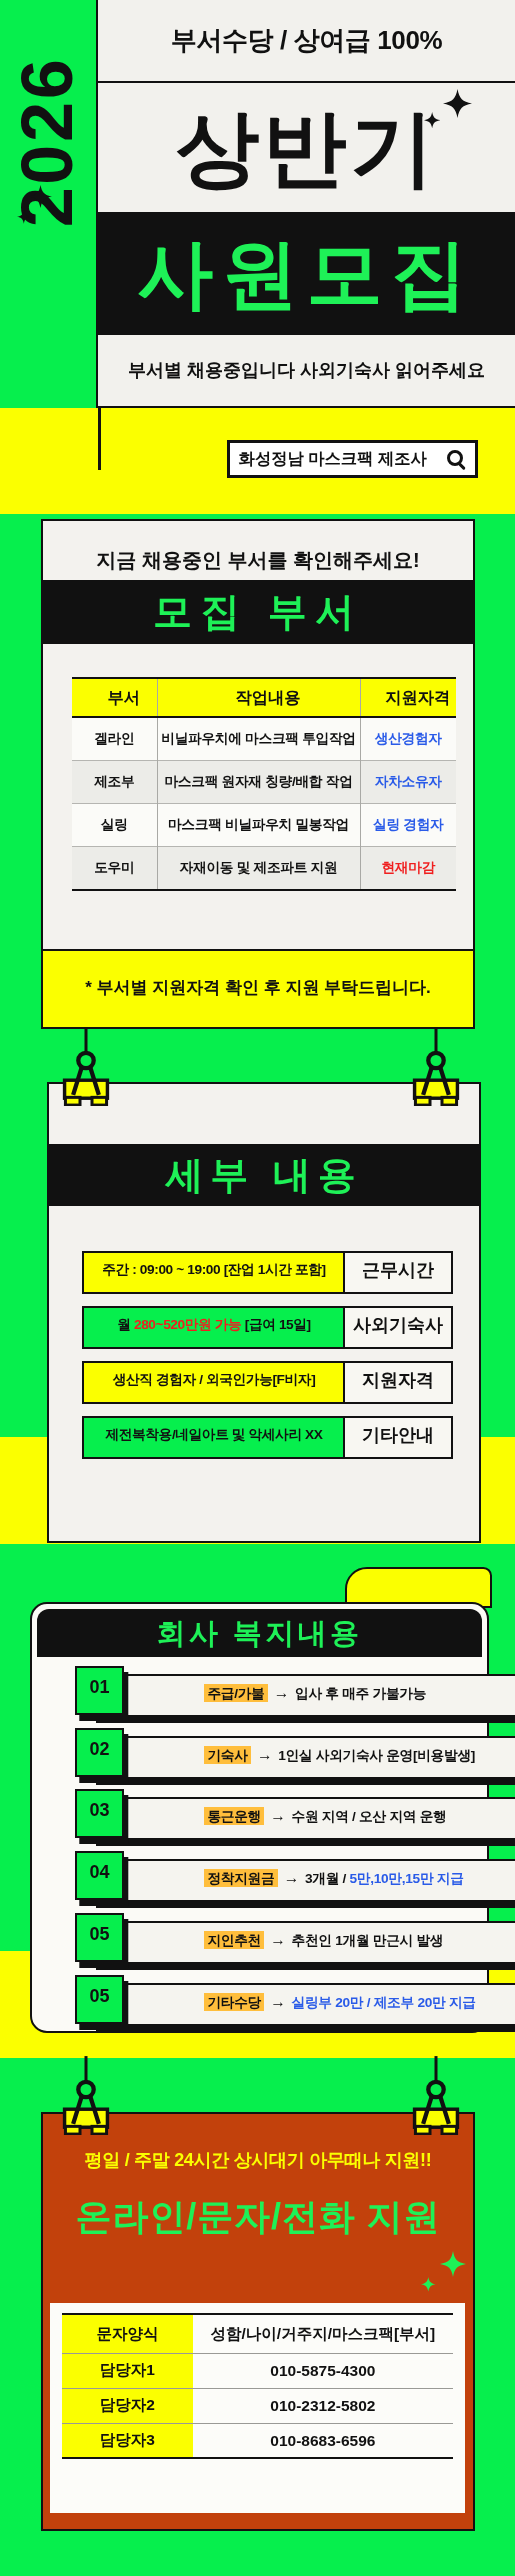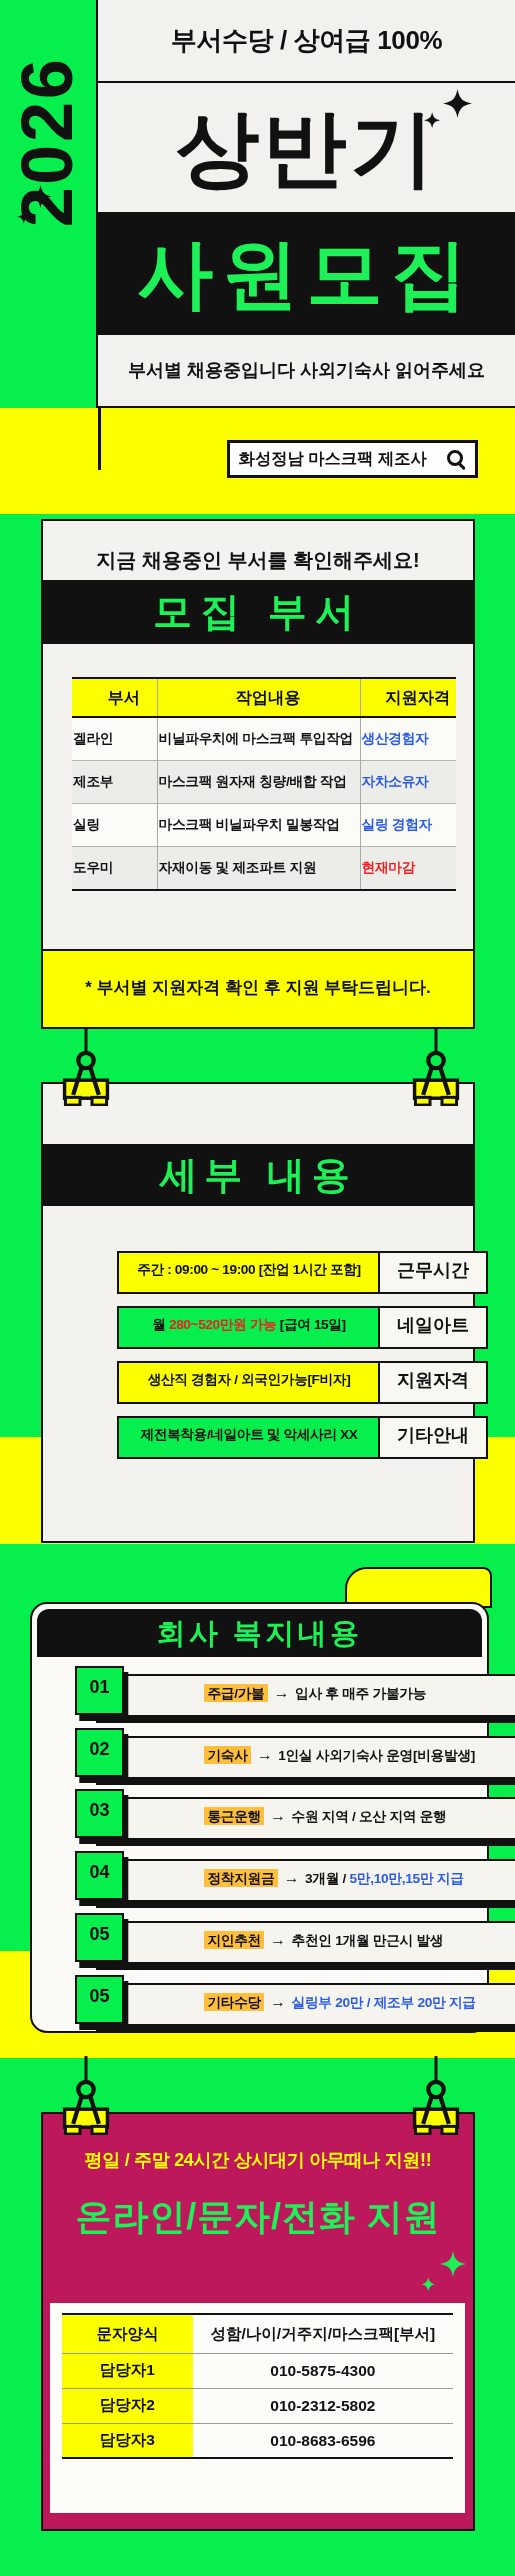--- a/index.html
+++ b/index.html
@@ -37,34 +37,34 @@
   .card{background:#F3F2EE;border:2.6px solid #111;}
   .cardBand{position:absolute;left:0;right:0;background:#111;text-align:center;color:#1EF157;}
 
   
   .card1{left:41px;top:519px;width:434px;height:510px;}
   .card1 .title{position:absolute;top:26px;left:0;right:0;text-align:center;font-size:20px;}
   .card1 .cardBand{top:59px;height:64px;line-height:64px;font-size:39px;letter-spacing:8.6px;}
   table.t1{position:absolute;left:29px;top:156px;width:384px;border-collapse:collapse;table-layout:fixed;
     border-top:2.6px solid #111;border-bottom:2.6px solid #111;font-size:13.7px;}
   table.t1 th{background:#FBFF00;height:35px;border-bottom:2.1px solid #111;font-size:16.3px;padding-left:20px;}
-  table.t1 td{height:40px;letter-spacing:-0.3px;}
+  table.t1 td{height:40px;text-align:center;letter-spacing:-0.3px;}
   table.t1 td,table.t1 th{border-left:1.3px solid #A9A9A5;}
   table.t1 td:first-child,table.t1 th:first-child{border-left:none;}
   table.t1 tbody tr{border-top:1.3px solid #B5B5B1;}
   table.t1 tbody tr:first-child{border-top:none;}
   table.t1 tr.alt{background:#ECECE8;}
   table.t1 tr.norm{background:#FBFBF8;}
   .qual-open{color:#2A5BE8;}
   .qual-closed{color:#F01F1F;}
   .card1 .note{position:absolute;left:0;right:0;bottom:0;height:76px;background:#FBFF00;
     border-top:2.6px solid #111;text-align:center;line-height:74px;font-size:17px;}
 
   
-  .card2{left:41px;top:1082px;width:434px;height:461px;padding-left:41px;}
+  .card2{left:47px;top:1082px;width:434px;height:461px;}
   .card2 .cardBand{top:60px;height:62px;line-height:62px;font-size:38px;letter-spacing:6.9px;}
   .d-row{position:absolute;height:39px;}
   .d-val{position:absolute;left:33px;width:260px;height:39px;border:2.6px solid #111;
     text-align:center;line-height:34px;font-size:13.7px;letter-spacing:-0.4px;white-space:nowrap;}
   .d-val.yel{background:#FBFF00;}
   .d-val.grn{background:#06EF4D;}
   .d-lab{position:absolute;left:294px;width:106px;height:39px;border:2.6px solid #111;background:#F8F7F2;
     text-align:center;line-height:34px;font-size:18px;}
   .red{color:#F01F1F;}
   .blue{color:#2A5BE8;}
@@ -76,21 +76,21 @@
   .fbody .cardBand{left:5.2px;right:5.2px;top:5.2px;height:48px;line-height:48px;font-size:29px;letter-spacing:3.4px;border-radius:12px 12px 0 0;}
   .b-row{position:absolute;left:0;width:100%;height:52px;}
   .b-box{position:absolute;left:58px;top:7.7px;width:359px;height:39px;background:#F5F4EF;border:2.6px solid #111;
     box-shadow:6px 6px 0 0 #111;line-height:34px;padding-left:76px;font-size:13.7px;white-space:nowrap;letter-spacing:-0.3px;}
   .b-badge{position:absolute;left:43px;top:0;width:45px;height:45px;background:#06EF4D;border:2.6px solid #111;
     box-shadow:4.3px 6px 0 0 #111;text-align:center;line-height:39px;font-size:18px;}
   .kw{background:#FFBE3C;padding:1.7px 3.4px;margin-left:36px;}
   .arr{margin:0 6px;font-size:15.5px;}
 
   
-  .card3{left:41px;top:2112px;width:434px;height:419px;background:#be185d;border:2.6px solid #111;}
+  .card3{left:41px;top:2112px;width:434px;height:419px;background:#c2410c;border:2.6px solid #111;}
   .card3 .t1l{position:absolute;top:34px;left:0;right:0;text-align:center;color:#FBFF00;font-size:18px;letter-spacing:-0.3px;}
   .card3 .t2l{position:absolute;top:79px;left:0;right:0;text-align:center;color:#1EF157;font-size:36px;letter-spacing:0.9px;white-space:nowrap;}
   .panel{position:absolute;left:6.9px;top:189px;width:415px;height:210px;background:#FCFCF9;}
   table.t2{position:absolute;left:12px;top:10.3px;width:391px;border-collapse:collapse;table-layout:fixed;
     border-top:2.6px solid #111;border-bottom:2.6px solid #111;font-size:15.5px;}
   table.t2 tr{border-top:1.7px solid #9A9A96;}
   table.t2 tr:first-child{border-top:none;}
   table.t2 td{text-align:center;}
   table.t2 td.lab{background:#FBFF00;font-size:15.5px;}
   table.t2 .v2{line-height:1.5;font-size:15.5px;}
@@ -192,21 +192,21 @@
   </div>
 
   <div class="abs card card2">
     <div class="cardBand">세부 내용</div>
     <div class="d-row" style="top:167px">
       <div class="d-val yel">주간 : 09:00 ~ 19:00 [잔업 1시간 포함]</div>
       <div class="d-lab">근무시간</div>
     </div>
     <div class="d-row" style="top:222px">
       <div class="d-val grn"><span>월 </span><span class="red">280~520만원 가능</span><span> [급여 15일]</span></div>
-      <div class="d-lab">네일아트</div>
+      <div class="d-lab">사외기숙사</div>
     </div>
     <div class="d-row" style="top:277px">
       <div class="d-val yel">생산직 경험자 / 외국인가능[F비자]</div>
       <div class="d-lab">지원자격</div>
     </div>
     <div class="d-row" style="top:332px">
       <div class="d-val grn">제전복착용/네일아트 및 악세사리 XX</div>
       <div class="d-lab">기타안내</div>
     </div>
   </div>

